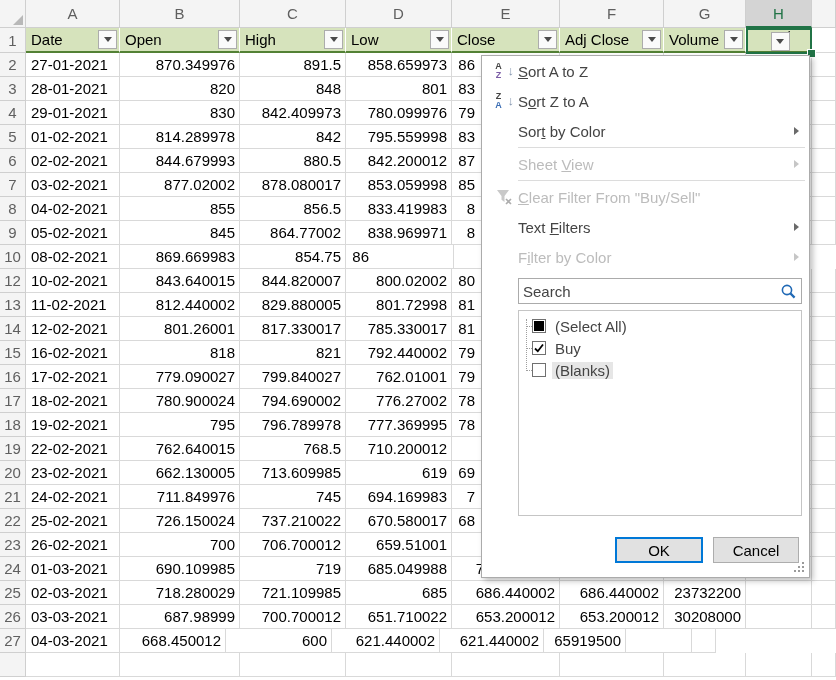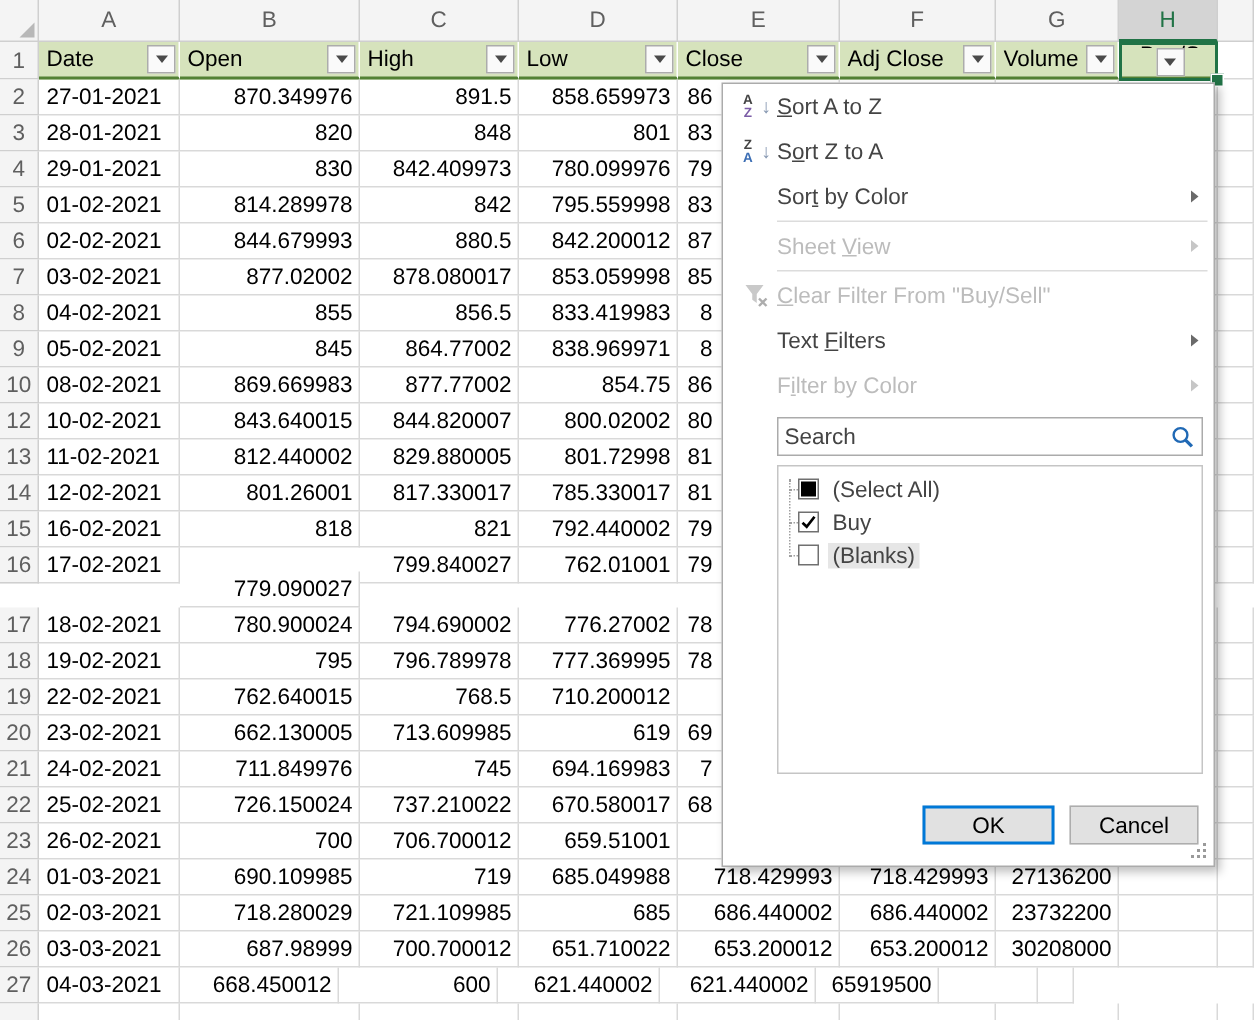--- a/index.html
+++ b/index.html
@@ -243,21 +243,20 @@
         <div class="cell num e-clip" style="width: 108px; height: 24px;">8</div>
         <div class="cell num" style="width: 104px; height: 24px;"></div>
         <div class="cell num" style="width: 82px; height: 24px;"></div>
         <div class="cell num" style="width: 66px; height: 24px;"></div>
         <div class="cell num" style="width: 24px; height: 24px;"></div>
       </div>
       <div class="grid-row">
         <div class="cell hd" style="width: 26px; height: 24px;">10</div>
         <div class="cell txt" style="width: 94px; height: 24px;">08-02-2021</div>
         <div class="cell num" style="width: 120px; height: 24px;">869.669983</div>
-        <div class="cell num" style="width: 106px; height: 24px;">877.77002</div>
         <div class="cell num" style="width: 106px; height: 24px;">854.75</div>
         <div class="cell num e-clip" style="width: 108px; height: 24px;">86</div>
         <div class="cell num" style="width: 104px; height: 24px;"></div>
         <div class="cell num" style="width: 82px; height: 24px;"></div>
         <div class="cell num" style="width: 66px; height: 24px;"></div>
         <div class="cell num" style="width: 24px; height: 24px;"></div>
       </div>
       <div class="grid-row">
         <div class="cell hd" style="width: 26px; height: 24px;">12</div>
         <div class="cell txt" style="width: 94px; height: 24px;">10-02-2021</div>
@@ -302,21 +301,21 @@
         <div class="cell num" style="width: 106px; height: 24px;">792.440002</div>
         <div class="cell num e-clip" style="width: 108px; height: 24px;">79</div>
         <div class="cell num" style="width: 104px; height: 24px;"></div>
         <div class="cell num" style="width: 82px; height: 24px;"></div>
         <div class="cell num" style="width: 66px; height: 24px;"></div>
         <div class="cell num" style="width: 24px; height: 24px;"></div>
       </div>
       <div class="grid-row">
         <div class="cell hd" style="width: 26px; height: 24px;">16</div>
         <div class="cell txt" style="width: 94px; height: 24px;">17-02-2021</div>
-        <div class="cell num" style="width: 120px; height: 24px; margin-top: 16px;">779.090027</div>
+        <div class="cell num" style="width: 120px; height: 24px;">779.090027</div>
         <div class="cell num" style="width: 106px; height: 24px;">799.840027</div>
         <div class="cell num" style="width: 106px; height: 24px;">762.01001</div>
         <div class="cell num e-clip" style="width: 108px; height: 24px;">79</div>
         <div class="cell num" style="width: 104px; height: 24px;"></div>
         <div class="cell num" style="width: 82px; height: 24px;"></div>
         <div class="cell num" style="width: 66px; height: 24px;"></div>
         <div class="cell num" style="width: 24px; height: 24px;"></div>
       </div>
       <div class="grid-row">
         <div class="cell hd" style="width: 26px; height: 24px;">17</div>

